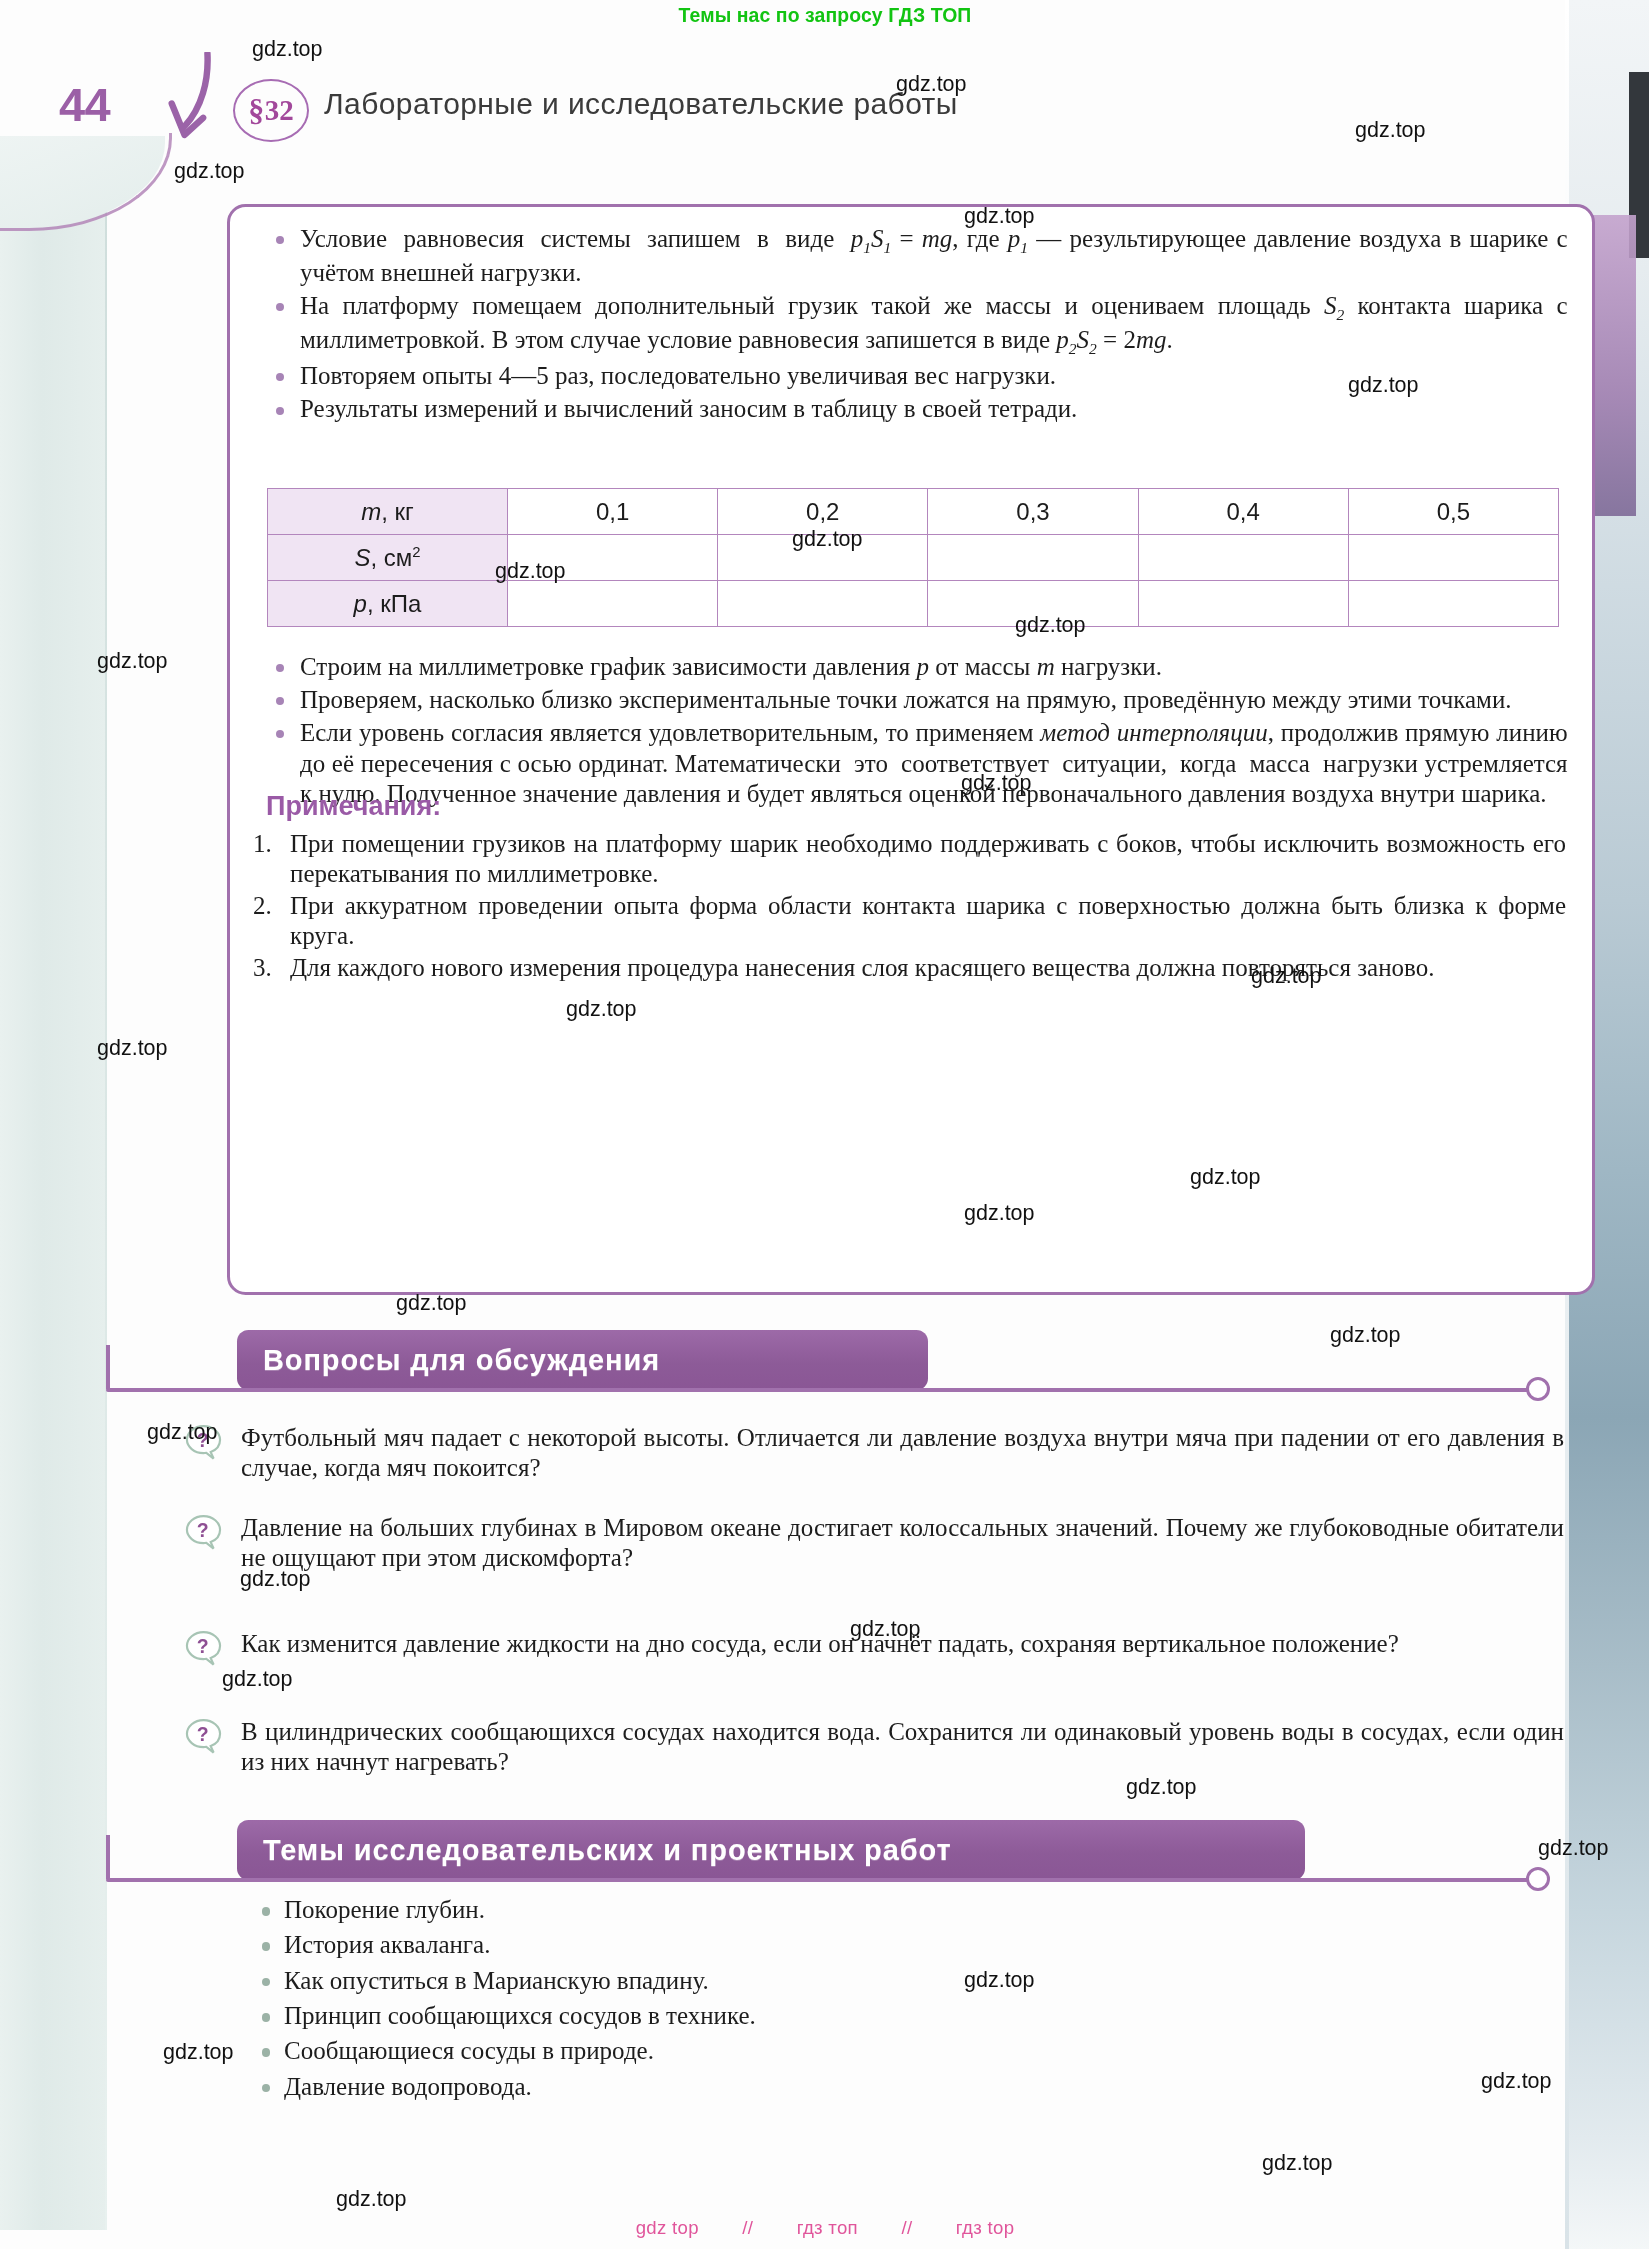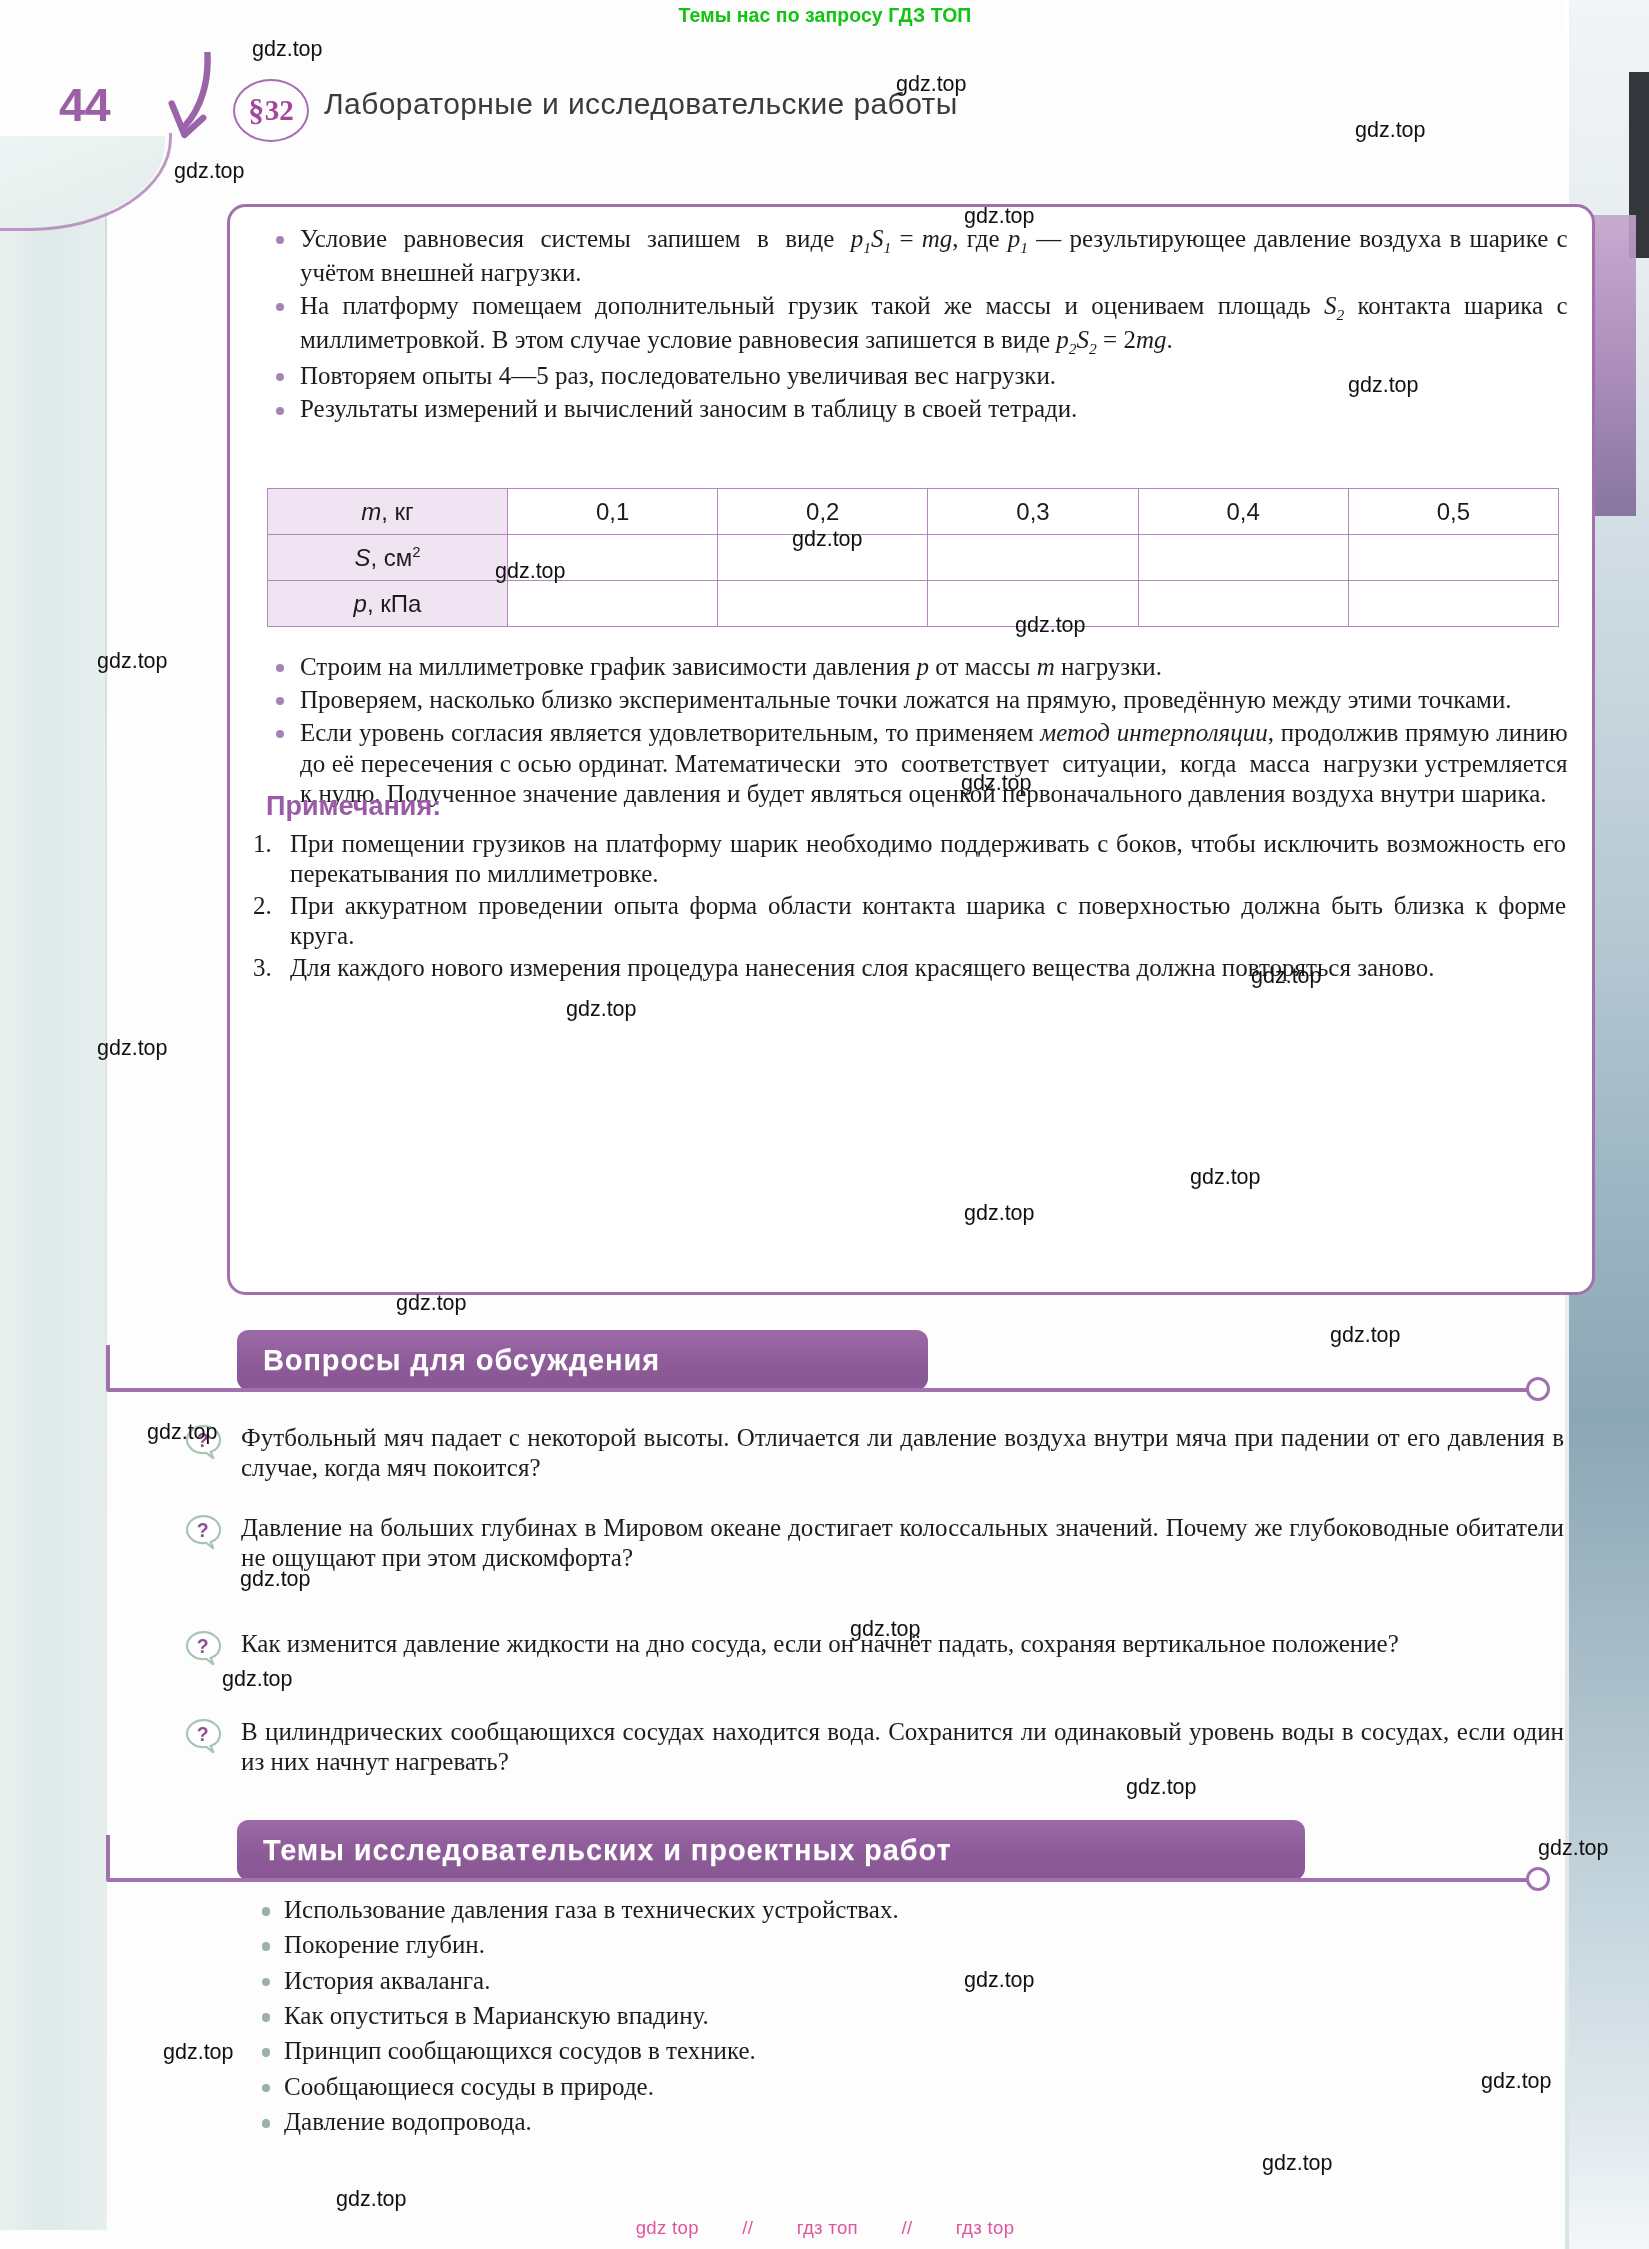--- a/index.html
+++ b/index.html
@@ -318,21 +318,20 @@
   </svg>
   <span>В цилиндрических сообщающихся сосудах находится вода. Сохранится ли одинаковый уровень воды в сосудах, если один из них начнут нагревать?</span>
 </div>
 
 <div class="banner" style="left:237px;top:1820px;width:1068px;">Темы исследовательских и проектных работ</div>
 <div class="banner-rule" style="left:106px;top:1878px;width:1434px;"></div>
 <div class="rule-end" style="left:1526px;top:1867px;"></div>
 <div class="side-tab" style="left:106px;top:1835px;height:44px;"></div>
 
 <ul class="proj">
-  <li>Использование давления газа в технических устройствах.</li>
   <li>Покорение глубин.</li>
   <li>История акваланга.</li>
   <li>Как опуститься в Марианскую впадину.</li>
   <li>Принцип сообщающихся сосудов в технике.</li>
   <li>Сообщающиеся сосуды в природе.</li>
   <li>Давление водопровода.</li>
 </ul>
 
 <div class="footer">
   <span>gdz top</span>

